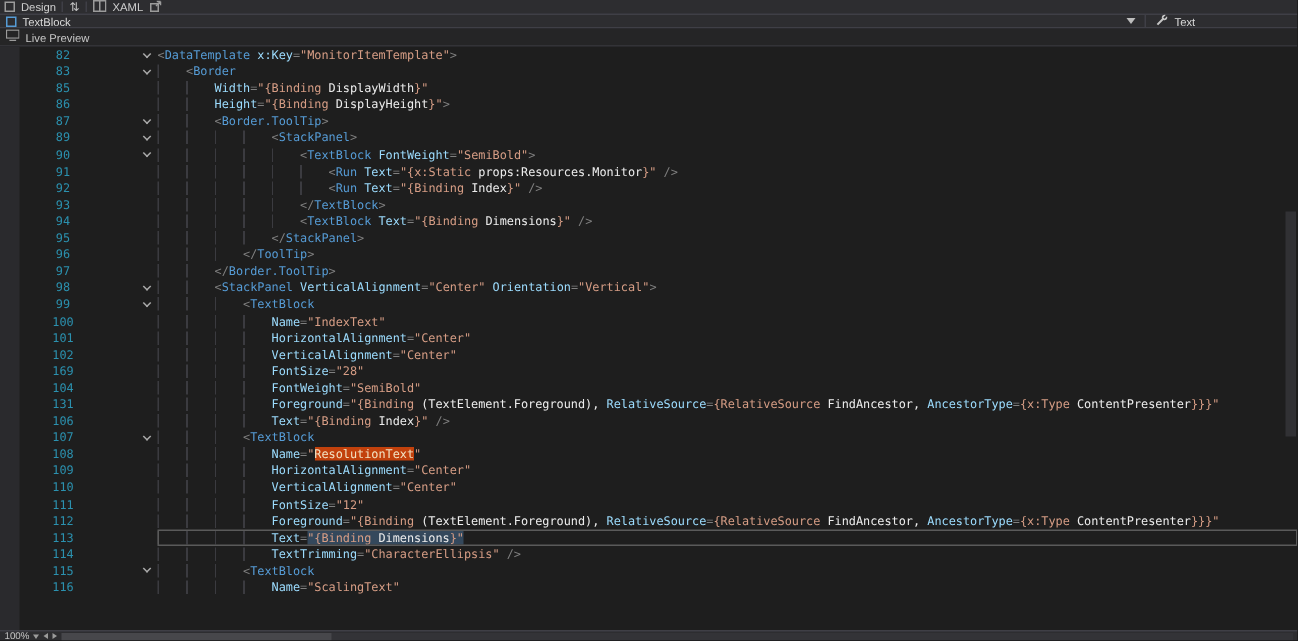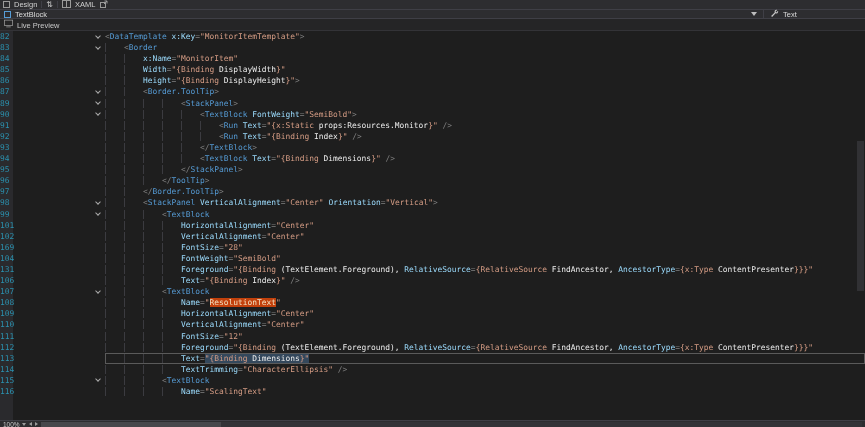--- a/index.html
+++ b/index.html
@@ -20,21 +20,21 @@
   .elem{width:7px;height:7px;border:1px solid #569CD6;display:inline-block;flex:none}
   .chev-down{width:0;height:0;border-left:3px solid transparent;border-right:3px solid transparent;border-top:4px solid #BDBDBD;display:inline-block}
 
   
   .bar3{height:12px;background:#252526;border-bottom:1px solid #333337;display:flex;align-items:flex-end;gap:4px;padding:0 4px;font-size:7.5px;color:#C8C8C8}
 
   
   .editor{position:absolute;top:31px;left:0;right:0;bottom:0;overflow:hidden}
   .margin-strip{position:absolute;left:0;top:0;bottom:0;width:13px;background:#2A2A2D}
   .crow{display:flex;height:11.1px;line-height:11.1px;font-family:"DejaVu Sans Mono",monospace;font-size:7.9px;position:relative}
-  .lnum{width:90px;padding-right:6px;text-align:left;color:#2B91AF;flex:none}
+  .lnum{width:90px;padding-right:6px;text-align:center;color:#2B91AF;flex:none}
   .fold{width:15px;flex:none;display:flex;align-items:center;justify-content:center}
   .chev{width:4px;height:4px;border-right:1px solid #ABABAB;border-bottom:1px solid #ABABAB;transform:rotate(45deg);margin-top:-2px}
   .lbody{flex:1;min-width:0}
   .crow.cur .lbody{outline:1px solid #5A5A5A;outline-offset:-1px}
   .code{white-space:pre;display:block}
   .ind{background-image:repeating-linear-gradient(to right,#3B3B40 0,#3B3B40 1px,transparent 1px,transparent 19.01px)}
   .tk-d{color:#808080}
   .tk-e{color:#569CD6}
   .tk-a{color:#9CDCFE}
   .tk-p{color:#9CDCFE}
@@ -114,27 +114,20 @@
         <div class="crow">
           <span class="lnum">83</span>
           <span class="fold">
             <span class="chev"></span>
           </span>
           <span class="lbody">
             <span class="code"><span class="ind">    </span><span class="tk-d">&lt;</span><span class="tk-e">Border</span></span>
           </span>
         </div>
         <div class="crow">
-          <span class="lnum">84</span>
-          <span class="fold"></span>
-          <span class="lbody">
-            <span class="code"><span class="ind">        </span><span class="tk-a">x:Name</span><span class="tk-d">=</span><span class="tk-v">"MonitorItem"</span></span>
-          </span>
-        </div>
-        <div class="crow">
           <span class="lnum">85</span>
           <span class="fold"></span>
           <span class="lbody">
             <span class="code"><span class="ind">        </span><span class="tk-a">Width</span><span class="tk-d">=</span><span class="tk-v">"{Binding</span><span class="tk-w"> DisplayWidth</span><span class="tk-v">}"</span></span>
           </span>
         </div>
         <div class="crow">
           <span class="lnum">86</span>
           <span class="fold"></span>
           <span class="lbody">
@@ -226,20 +219,27 @@
             <span class="code"><span class="ind">        </span><span class="tk-d">&lt;</span><span class="tk-e">StackPanel</span><span class="tk-t"> </span><span class="tk-a">VerticalAlignment</span><span class="tk-d">=</span><span class="tk-v">"Center"</span><span class="tk-t"> </span><span class="tk-a">Orientation</span><span class="tk-d">=</span><span class="tk-v">"Vertical"</span><span class="tk-d">&gt;</span></span>
           </span>
         </div>
         <div class="crow">
           <span class="lnum">99</span>
           <span class="fold">
             <span class="chev"></span>
           </span>
           <span class="lbody">
             <span class="code"><span class="ind">            </span><span class="tk-d">&lt;</span><span class="tk-e">TextBlock</span></span>
+          </span>
+        </div>
+        <div class="crow">
+          <span class="lnum">100</span>
+          <span class="fold"></span>
+          <span class="lbody">
+            <span class="code"><span class="ind">                </span><span class="tk-a">Name</span><span class="tk-d">=</span><span class="tk-v">"IndexText"</span></span>
           </span>
         </div>
         <div class="crow">
           <span class="lnum">101</span>
           <span class="fold"></span>
           <span class="lbody">
             <span class="code"><span class="ind">                </span><span class="tk-a">HorizontalAlignment</span><span class="tk-d">=</span><span class="tk-v">"Center"</span></span>
           </span>
         </div>
         <div class="crow">

